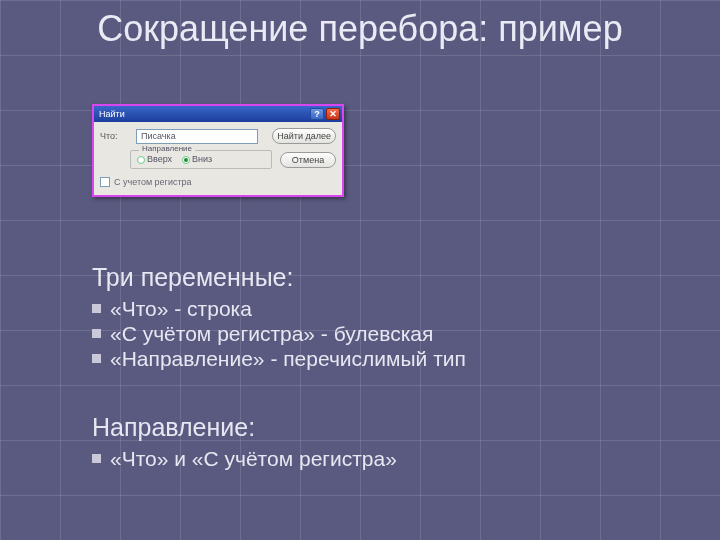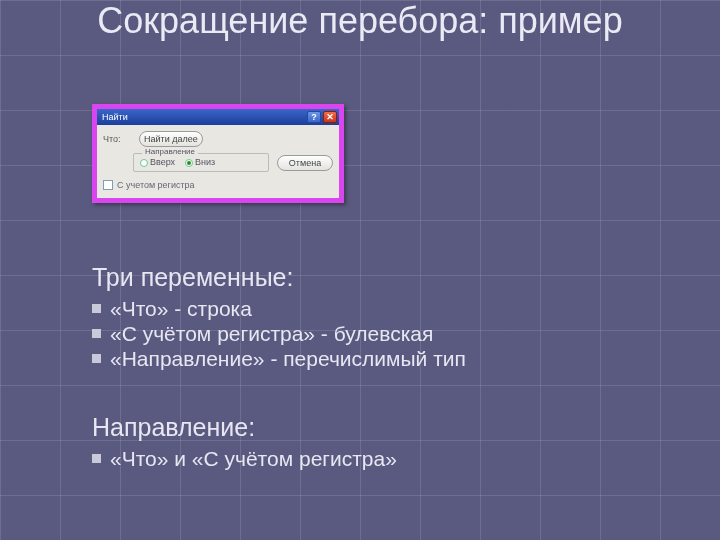--- a/index.html
+++ b/index.html
@@ -14,27 +14,27 @@
     position: absolute; inset: 0;
     background:
       repeating-linear-gradient(to right, rgba(200,200,220,.18) 0 1px, transparent 1px 60px),
       repeating-linear-gradient(to bottom, rgba(200,200,220,.18) 0 1px, transparent 1px 55px);
     perspective: 700px;
     z-index: 0;
   }
   .slide { position: relative; z-index: 1; width: 100%; height: 100%; }
   .title {
     color: #eaeaf5; font-size: 36px; font-weight: 400;
-    text-align: center; padding: 0 40px 0; line-height: 1.15;
+    text-align: center; padding: 8px 40px 0; line-height: 1.15;
   }
 
   
   .dialog {
     position: absolute; left: 92px; top: 104px; width: 252px;
-    background: #e9e7e2; border: 5px solid #d946ef;
+    background: #e9e7e2; border: 2px solid #d946ef;
     box-shadow: 2px 2px 4px rgba(0,0,0,.4);
     font-family: Tahoma, sans-serif; font-size: 9px; color: #333;
   }
   .titlebar {
     background: linear-gradient(#3a66c9, #1b3e9c);
     height: 16px; display: flex; align-items: center; padding: 0 2px 0 5px;
     color: #fff; font-size: 9px; justify-content: space-between;
   }
   .titlebar .right { display: flex; gap: 2px; align-items: center; }
   .tbtn {
@@ -105,20 +105,21 @@
     <div class="titlebar">
       <span>Найти</span>
       <span class="right">
         <span class="tbtn help">?</span>
         <span class="tbtn close">✕</span>
       </span>
     </div>
     <div class="dbody">
       <div class="row1">
         <span class="lbl">Что:</span>
+        <span class="textbox">Писачка</span>
         <span class="btn">Найти далее</span>
       </div>
       <div class="row2">
         <div class="gbox">
           <span class="gcap">Направление</span>
           <span class="radios">
             <span><span class="radio"></span><span>Вверх</span></span>
             <span><span class="radio sel"></span><span>Вниз</span></span>
           </span>
         </div>

